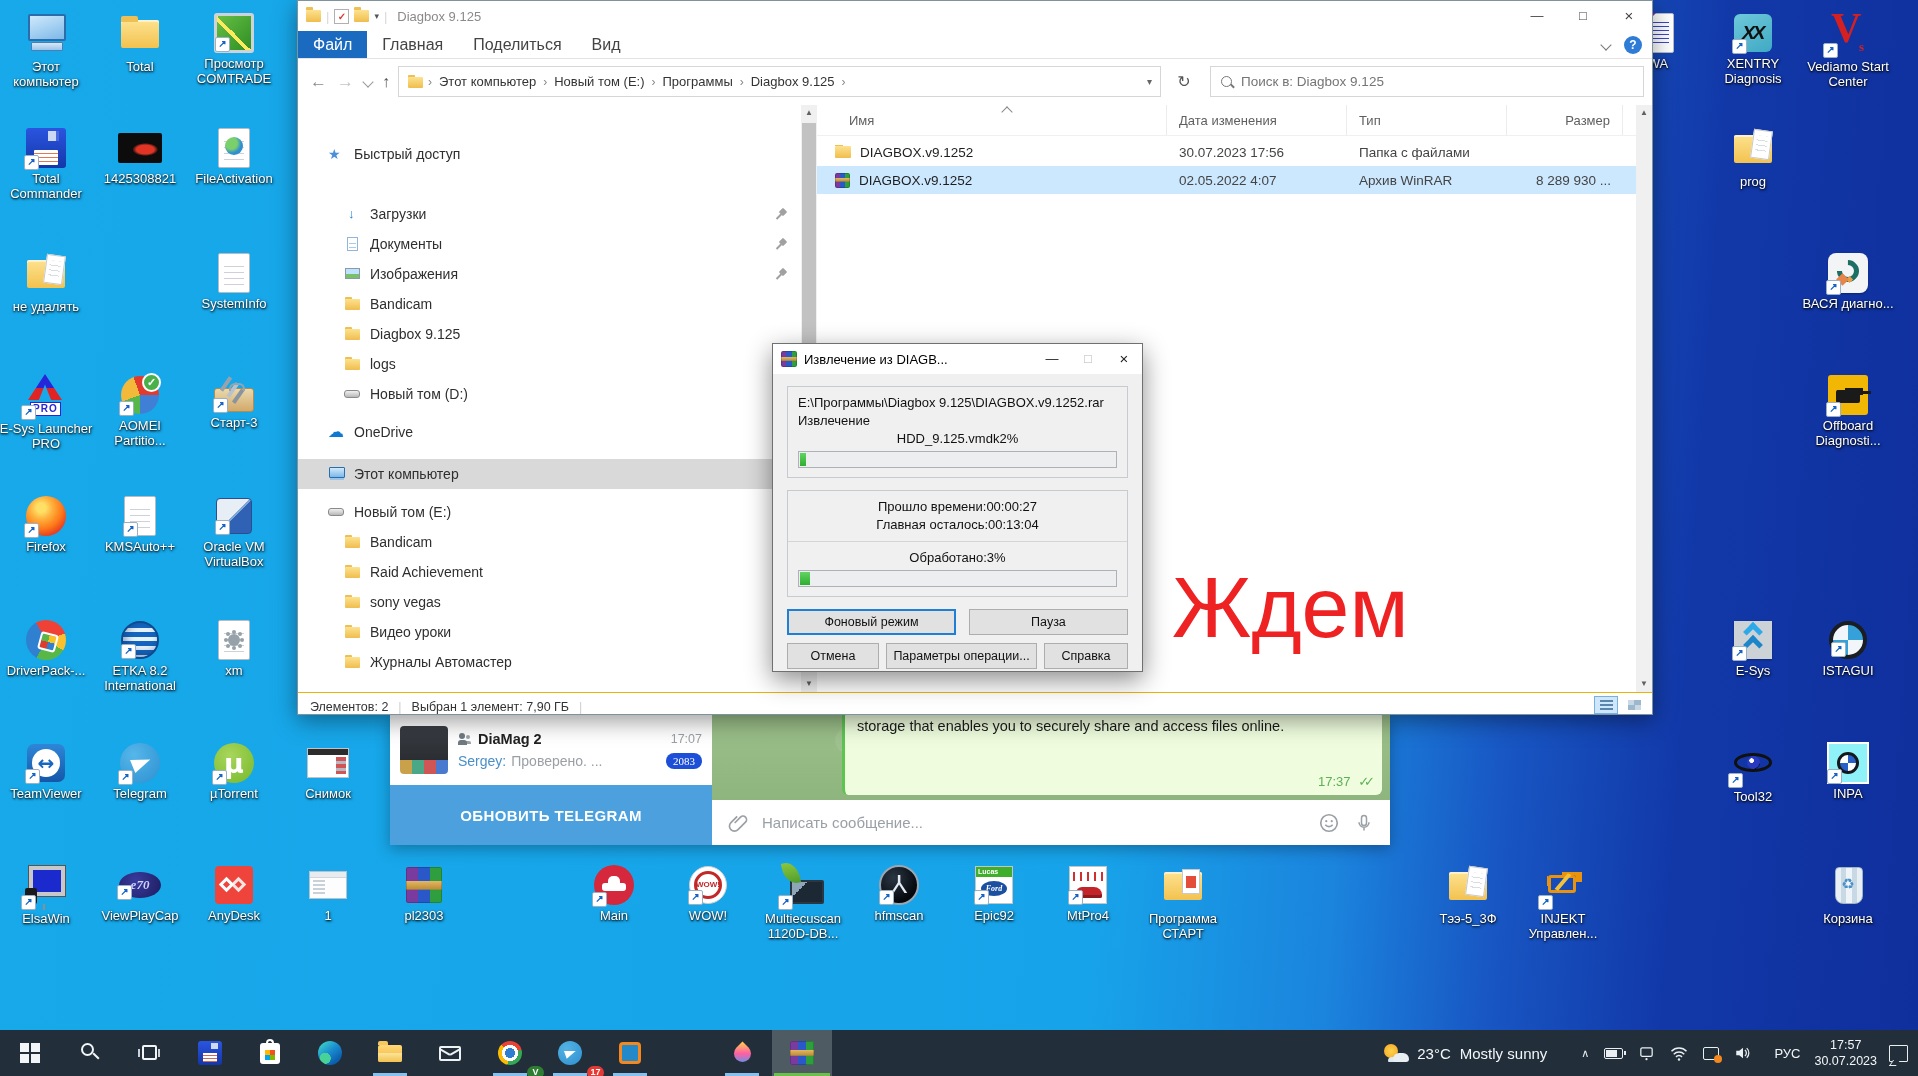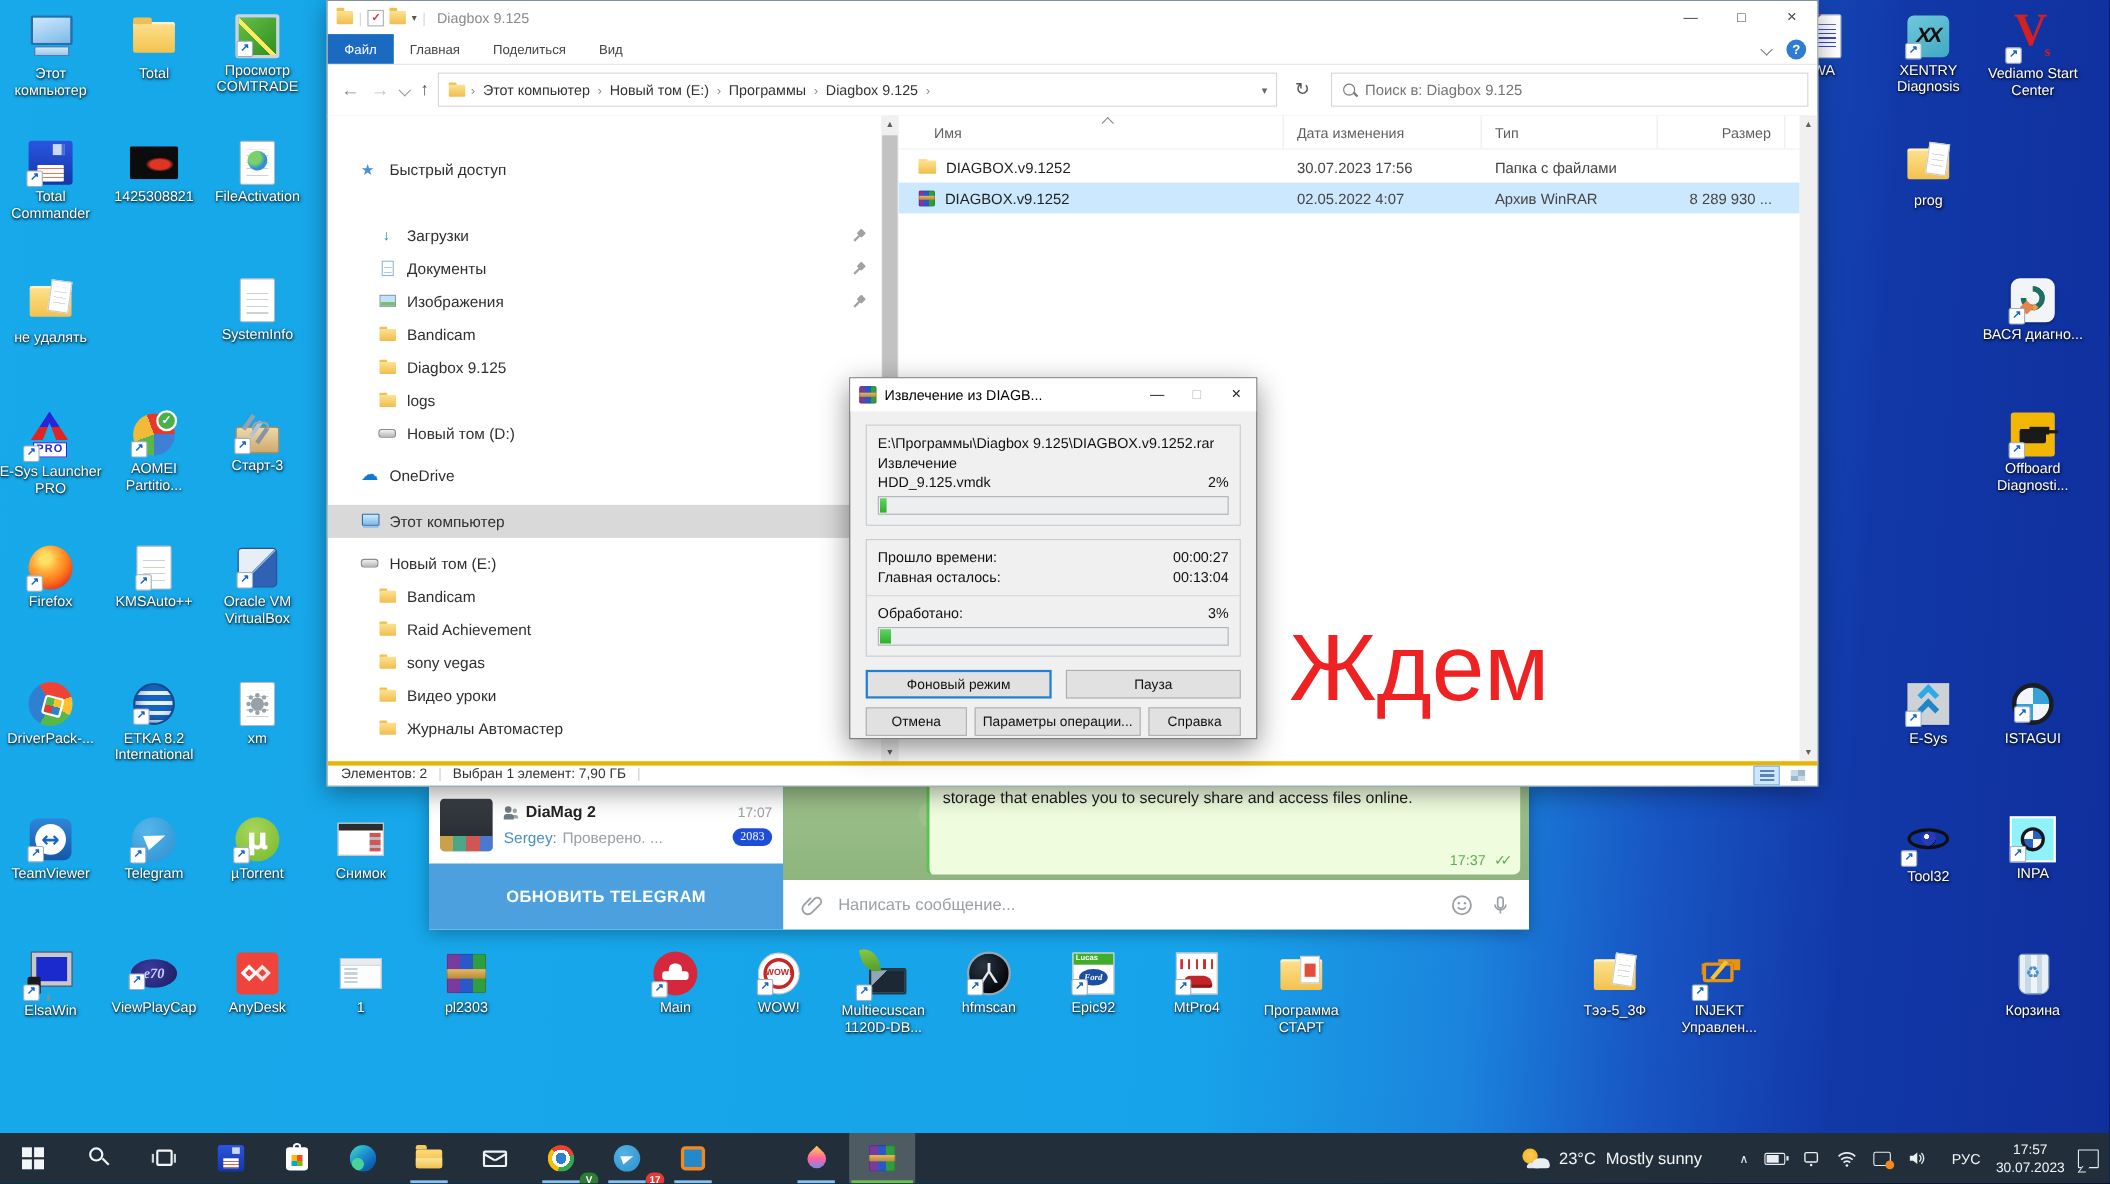--- a/index.html
+++ b/index.html
@@ -110,21 +110,21 @@
   .qat{display:flex;align-items:center;gap:5px;padding-left:8px;}
   .qat-sep{color:#d8d8d8;font-size:13px;}
   .mini-folder{display:inline-block;width:15px;height:12px;background:linear-gradient(#fde28f,#f0bd4e);border-radius:1px;position:relative;}
   .mini-folder::before{content:"";position:absolute;left:0;top:-3px;width:7px;height:3px;background:#edbf55;border-radius:1px 1px 0 0;}
   .qat-check{display:inline-block;width:13px;height:13px;background:#fff;border:1px solid #b0b0b0;color:#d43b2f;font:bold 10px/13px "Liberation Sans",sans-serif;text-align:center;}
   .qat-caret{color:#555;font-size:9px;}
   .win-title{margin-left:10px;color:#8a8a8a;font-size:13px;}
   .win-controls{margin-left:auto;display:flex;height:30px;}
   .wc{width:46px;text-align:center;line-height:30px;color:#444;font-size:13px;}
   .menubar{height:27px;display:flex;align-items:stretch;border-bottom:1px solid #e4e4e4;background:#fff;position:relative;}
-  .mtab{padding:0 15px;font-size:12px;display:flex;align-items:center;color:#444;}
+  .mtab{padding:0 15px;font-size:16px;display:flex;align-items:center;color:#444;}
   .mtab.active{background:#1a6bc0;color:#fff;}
   .ribbon-right{position:absolute;right:10px;top:0;height:27px;display:flex;align-items:center;gap:14px;}
   .chev-down{width:7px;height:7px;border-right:1.5px solid #777;border-bottom:1.5px solid #777;transform:rotate(45deg);display:inline-block;}
   .help-btn{width:18px;height:18px;border-radius:50%;background:#2f7cd6;color:#fff;font:bold 12px/18px "Liberation Sans",sans-serif;text-align:center;}
   .toolbar{height:46px;display:flex;align-items:center;background:#fff;border-bottom:1px solid #e0e0e0;position:relative;}
   .navbtns{display:flex;align-items:center;gap:10px;padding:0 10px 0 12px;}
   .nb-back{color:#8a8a8a;font-size:17px;}
   .nb-fwd{color:#c4c4c4;font-size:17px;}
   .nb-up{color:#555;font-size:16px;}
   .addressbox{position:absolute;left:100px;top:7px;width:763px;height:31px;border:1px solid #d6d6d6;background:#fff;display:flex;align-items:center;box-sizing:border-box;padding:0 8px;}
@@ -169,39 +169,39 @@
   .flrow{height:28px;display:flex;align-items:center;font-size:13.5px;color:#1f1f1f;}
   .flrow.selected{background:#cce8ff;}
   .fcell{box-sizing:border-box;white-space:nowrap;overflow:hidden;}
   .fc-name{width:350px;display:flex;align-items:center;padding-left:18px;gap:9px;}
   .fc-date{width:180px;padding-left:12px;color:#444;}
   .fc-type{width:160px;padding-left:12px;color:#444;}
   .fc-size{width:116px;text-align:right;padding-right:12px;color:#444;}
   .fi-folder{width:16px;height:12px;background:linear-gradient(#fde28f,#f0bd4e);border-radius:1px;position:relative;flex:none;}
   .fi-folder::before{content:"";position:absolute;left:0;top:-3px;width:8px;height:3px;background:#edbf55;border-radius:1px 1px 0 0;}
   .fi-rar{width:15px;height:15px;flex:none;}
-  .statusbar{position:absolute;left:0;right:0;bottom:0;height:22px;border-top:4px solid #eab308;background:#fff;display:flex;align-items:flex-start;font-size:12.5px;color:#333;padding-left:12px;box-sizing:border-box;}
+  .statusbar{position:absolute;left:0;right:0;bottom:0;height:22px;border-top:1px solid #eab308;background:#fff;display:flex;align-items:flex-end;font-size:12.5px;color:#333;padding-left:12px;box-sizing:border-box;}
   .st-sep{color:#d0d0d0;margin:0 10px;}
   .viewbtns{margin-left:auto;display:flex;gap:4px;padding-right:6px;}
   .vb{width:24px;height:18px;display:flex;align-items:center;justify-content:center;border:1px solid transparent;box-sizing:border-box;}
   .vb.active{background:#cfe7fa;border-color:#7ab0e0;}
   .vb-i1{width:13px;height:10px;background:repeating-linear-gradient(180deg,#5a86ad 0 2px,transparent 2px 4px);}
   .vb-i2{width:13px;height:10px;background:conic-gradient(#9db8cc 0 25%,#c8d8e4 25% 50%,#9db8cc 50% 75%,#c8d8e4 75%);}
   
   #winrar{position:absolute;left:772px;top:343px;width:371px;height:329px;background:#f0f0f0;z-index:5;
     border:1px solid #707070;box-shadow:0 8px 24px rgba(0,0,0,.45);box-sizing:border-box;font-size:13px;color:#111;}
   .wtitle{height:30px;background:#fff;display:flex;align-items:center;padding:0 0 0 8px;}
   .wtitle .rarico{width:16px;height:16px;margin-right:7px;flex:none;}
   .wtitle-text{font-size:13px;color:#000;white-space:nowrap;}
   .wctrls{margin-left:auto;display:flex;}
   .wc2{width:36px;text-align:center;line-height:30px;font-size:13px;color:#222;}
   .wc2.disabled{color:#b8b8b8;}
   .wbox{border:1px solid #c6cbd0;margin:12px 14px 0;padding:7px 10px 9px;}
   .wline{line-height:18px;white-space:nowrap;overflow:hidden;}
-  .wflex{display:flex;justify-content:space-between;line-height:18px;}
+  .wflex{display:flex;justify-content:center;line-height:18px;}
   .pbar{height:15px;border:1px solid #aeb2b8;background:#eceef0;margin-top:3px;position:relative;}
   .pfill{position:absolute;left:1px;top:1px;bottom:1px;background:linear-gradient(#62d462,#2eae2e);}
   .wdivider{border-top:1px solid #d5d5d5;margin:7px -10px;}
   .wrow{display:flex;margin:12px 14px 0;gap:13px;}
   .wrow2{display:flex;margin:8px 14px 0;gap:7px;}
   .wbtn{background:#e1e1e1;border:1px solid #adadad;height:26px;display:flex;align-items:center;justify-content:center;font-size:12.5px;box-sizing:border-box;}
   .wbtn.focused{border:2px solid #1f7fd4;}
   
   #overlay-text{position:absolute;left:1172px;top:560px;z-index:6;color:#ee2222;font-size:86px;line-height:1.1;white-space:nowrap;}
   

